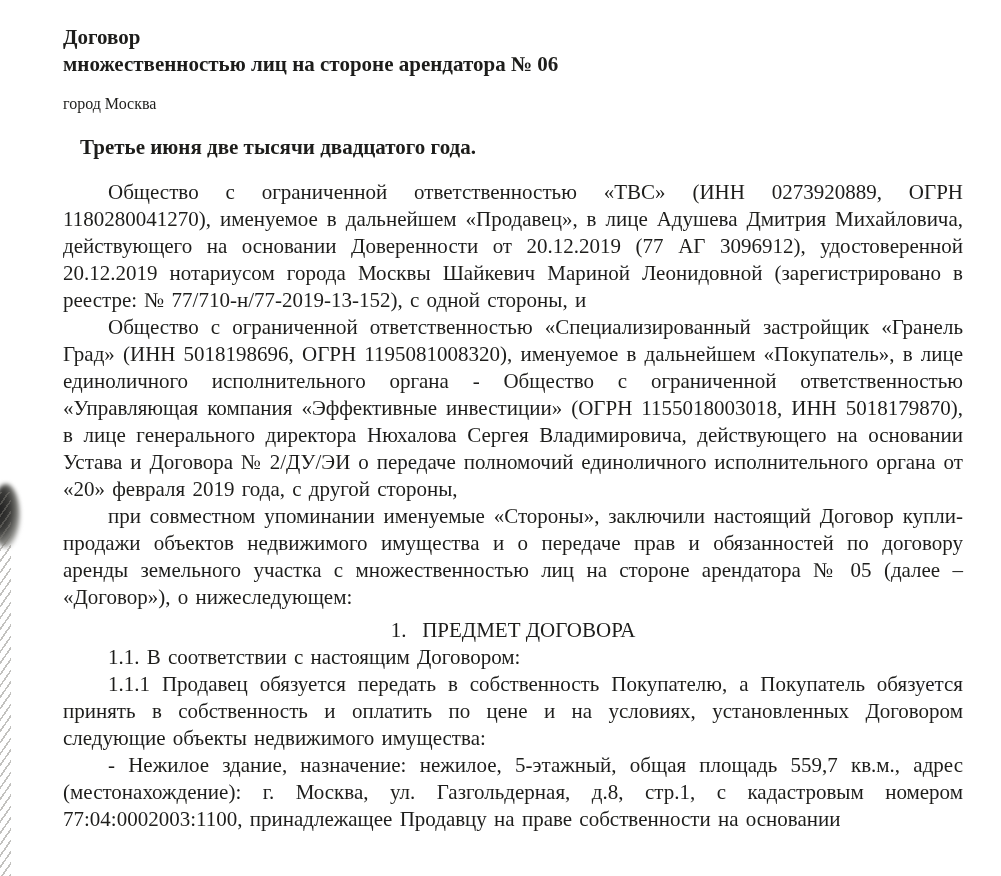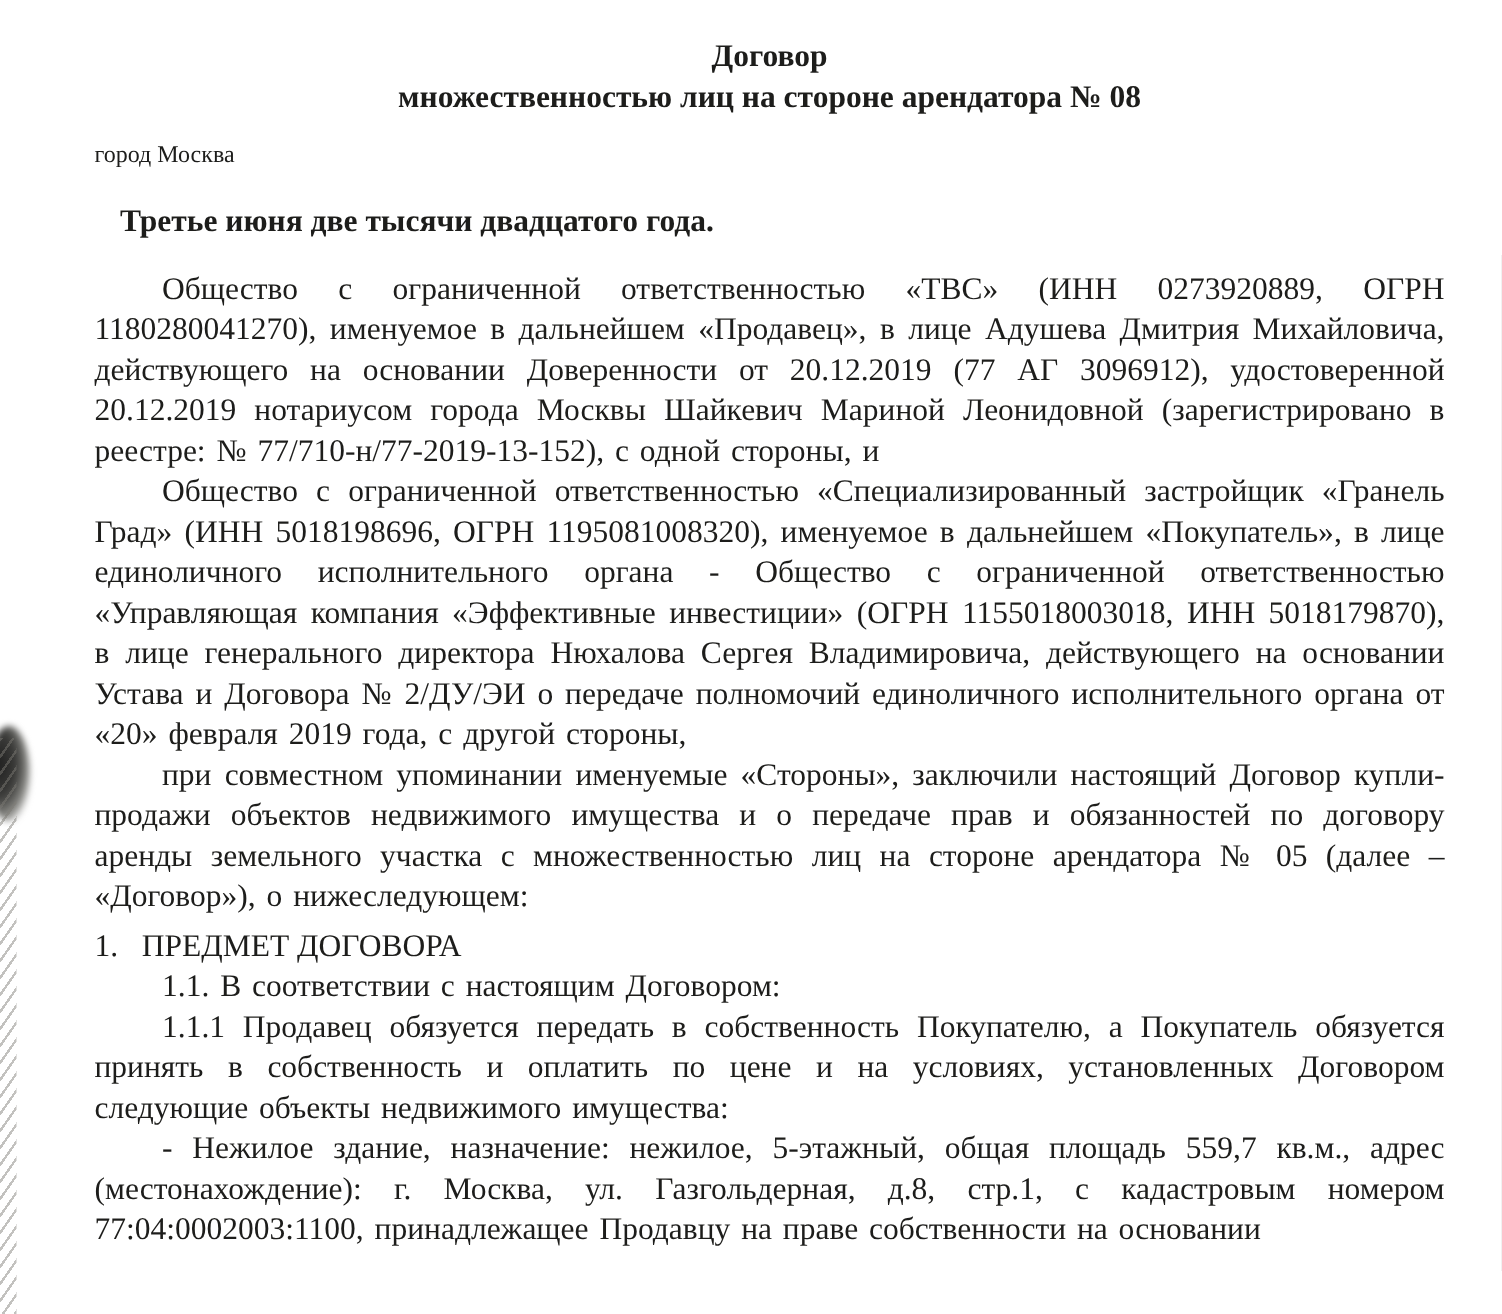--- a/index.html
+++ b/index.html
@@ -23,21 +23,20 @@
     top: 0;
     width: 900px;
   }
   .title-block {
     padding-top: 24px;
   }
   .title-line {
     font-size: 21px;
     line-height: 27px;
     font-weight: bold;
-    text-align: center;
   }
   .city-line {
     margin: 12px 0 0 0;
     font-size: 16px;
     line-height: 27px;
     font-weight: normal;
   }
   .date-line {
     margin: 17px;
     font-size: 21px;
@@ -53,21 +52,21 @@
     word-spacing: 2px;
   }
   .para.first {
     margin-top: 18px;
   }
   .section-heading {
     margin: 6px 0 0 0;
     font-size: 21px;
     line-height: 27px;
     font-weight: normal;
-    text-align: left;
+    text-align: center;
   }
   .b { font-weight: normal; }
 
   
   .scan-blob {
     position: absolute;
     left: -8px;
     top: 484px;
     width: 28px;
     height: 64px;
@@ -96,21 +95,21 @@
 
 <div class="page">
 
   <div class="scan-blob"></div>
   <div class="scan-strip"></div>
 
   <div class="content">
 
     <div class="title-block">
       <div class="title-line">Договор</div>
-      <div class="title-line">множественностью лиц на стороне арендатора № 08</div>
+      <div class="title-line">множественностью лиц на стороне арендатора № 06</div>
     </div>
 
     <p class="city-line">город Москва</p>
     <p class="date-line">Третье июня две тысячи двадцатого года.</p>
 
     <p class="para first"><span class="b">Общество с ограниченной ответственностью «ТВС» </span><span>(ИНН 0273920889, ОГРН </span><span class="b">1180280041270),</span><span> именуемое в дальнейшем </span><span class="b">«Продавец»</span><span>, в лице Адушева Дмитрия Михайловича, действующего на основании Доверенности от 20.12.2019 (77 АГ 3096912), удостоверенной 20.12.2019 нотариусом города Москвы Шайкевич Мариной Леонидовной (зарегистрировано в реестре: № 77/710-н/77-2019-13-152), с одной стороны, и</span></p>
     <p class="para"><span class="b">Общество с ограниченной ответственностью «Специализированный застройщик «Гранель Град» </span><span>(ИНН 5018198696, ОГРН </span><span class="b">1195081008320),</span><span> именуемое в дальнейшем </span><span class="b">«Покупатель»</span><span>, в лице единоличного исполнительного органа - Общество с ограниченной ответственностью «Управляющая компания «Эффективные инвестиции» (ОГРН 1155018003018, ИНН 5018179870), в лице генерального директора Нюхалова Сергея Владимировича, действующего на основании Устава и Договора № 2/ДУ/ЭИ о передаче полномочий единоличного исполнительного органа от «20» февраля 2019 года, с другой стороны,</span></p>
     <p class="para">при совместном упоминании именуемые «Стороны», заключили настоящий Договор купли-продажи объектов недвижимого имущества и о передаче прав и обязанностей по договору аренды земельного участка с множественностью лиц на стороне арендатора № 05 (далее – «Договор»), о нижеследующем:</p>
 
     <h2 class="section-heading">1.&nbsp;&nbsp;&nbsp;ПРЕДМЕТ ДОГОВОРА</h2>

